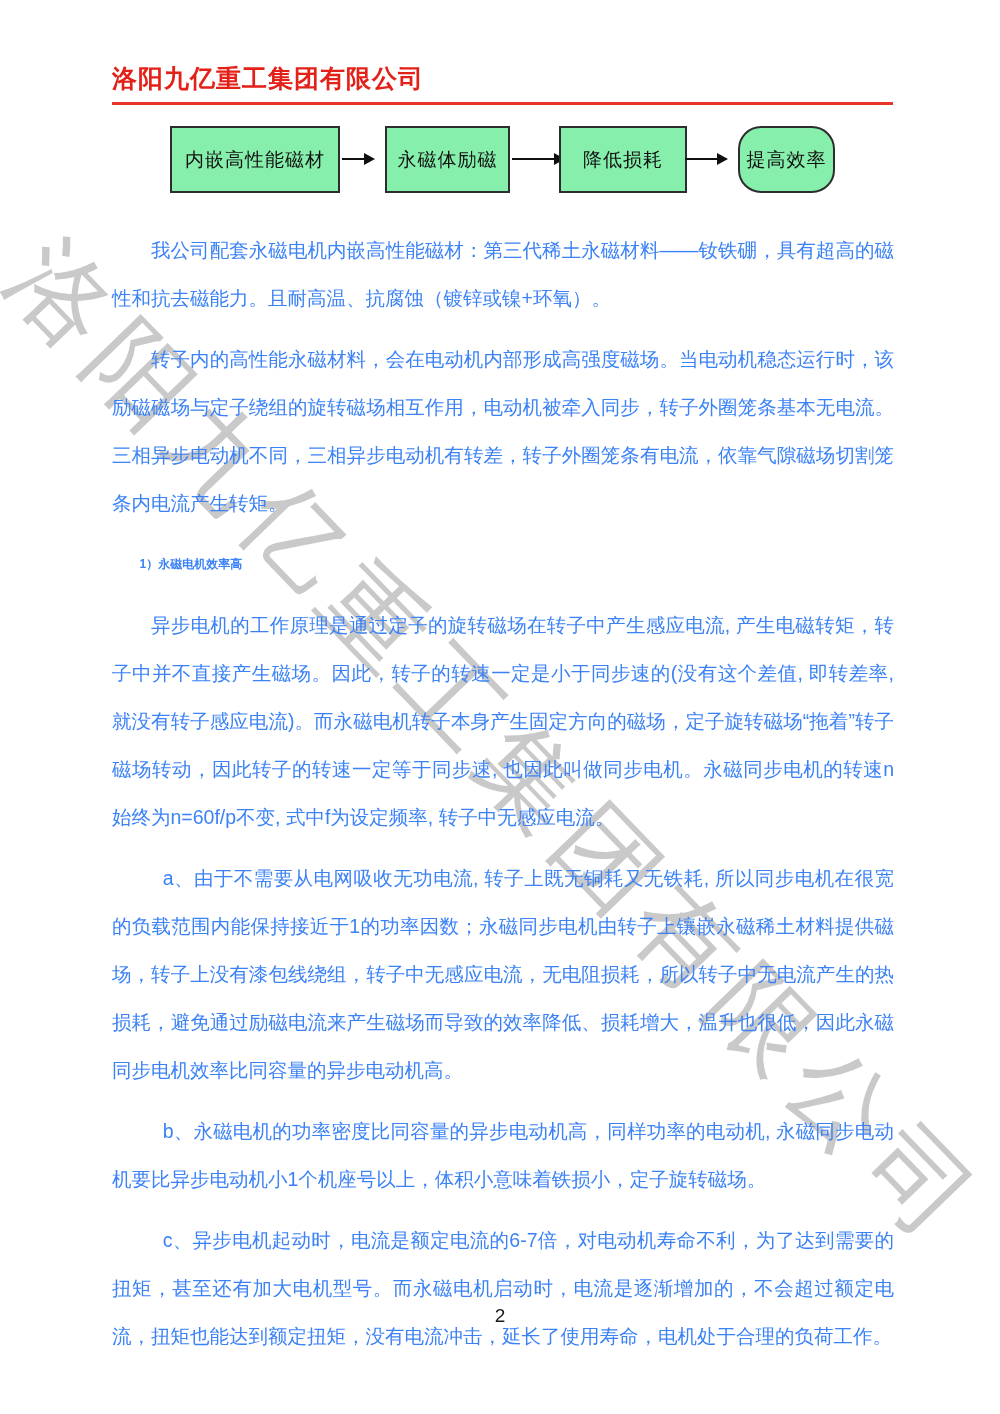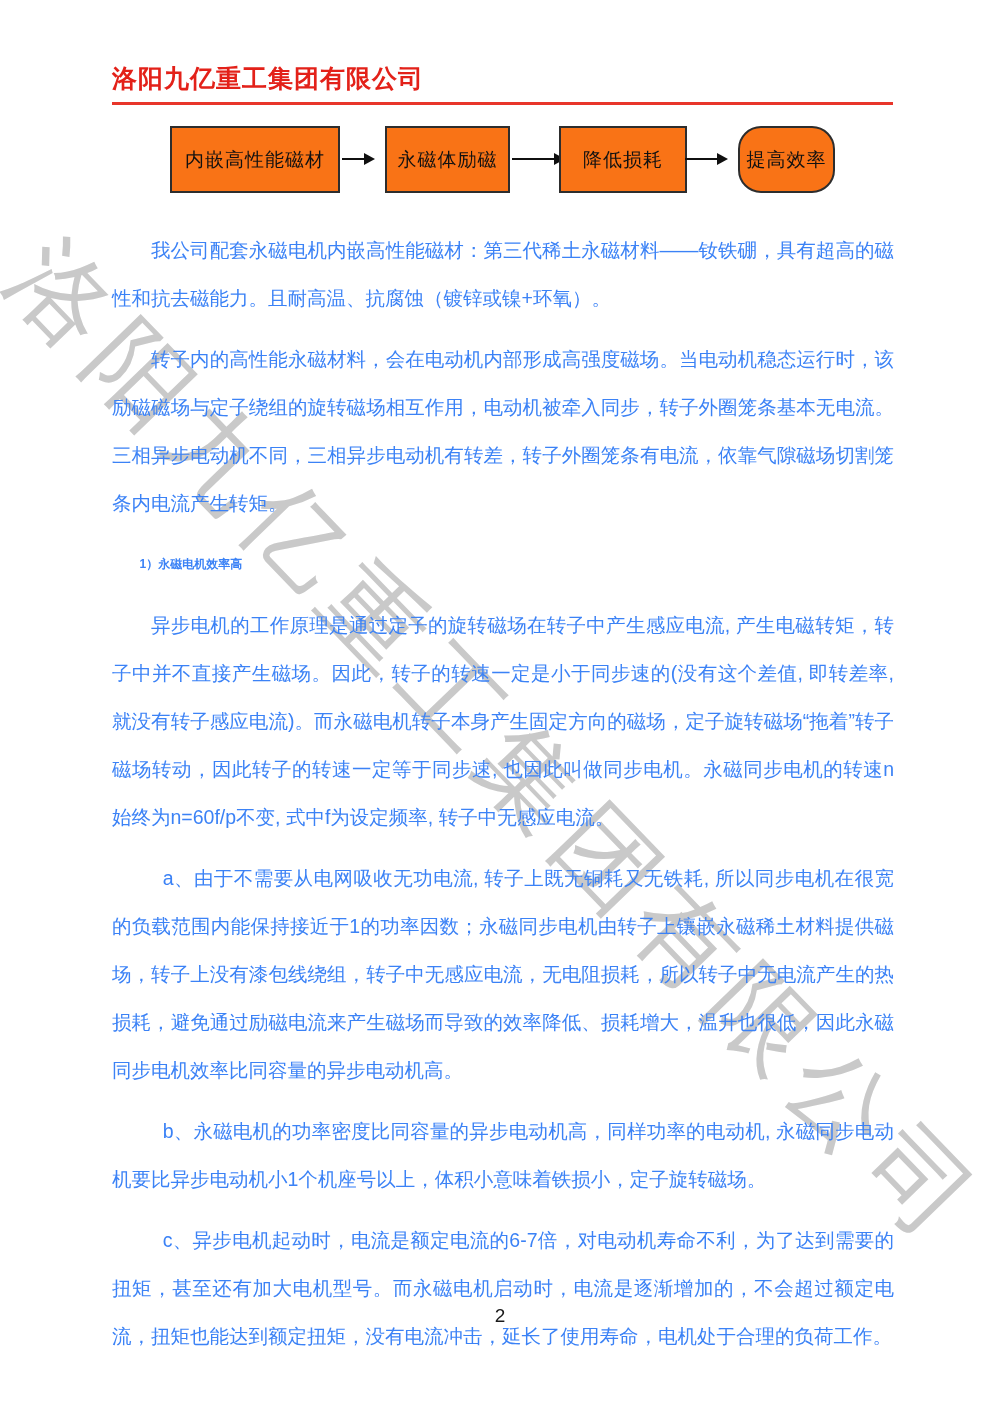--- a/index.html
+++ b/index.html
@@ -27,21 +27,21 @@
     display:flex; justify-content:space-between; align-items:baseline;
     padding-bottom:7px; border-bottom:3px solid #e8352a;
     color:#e32119;
   }
   .header .company { font-size:25px; font-weight:bold; letter-spacing:1px; }
   .header .site    { font-size:24px; letter-spacing:0.5px; }
 
   
   .fbox {
     position:absolute; top:126px; height:67px;
-    border:2px solid #2d2d2d; background:#f97316;
+    border:2px solid #2d2d2d; background:#86efac;
     display:flex; align-items:center; justify-content:center;
     font-family:"Liberation Serif", serif;
     font-size:19px; color:#111; letter-spacing:1px; white-space:nowrap;
   }
   #fb1 { left:170px; width:170px; }
   #fb2 { left:385px; width:125px;font-family:Liberation Serif, serif; }
   #fb3 { left:559px; width:128px; }
   #fb4 { left:738px; width:97px;border-radius:23px;  }
   .flow-arrow {
     position:absolute; top:158px; height:2px; background:#101010;

